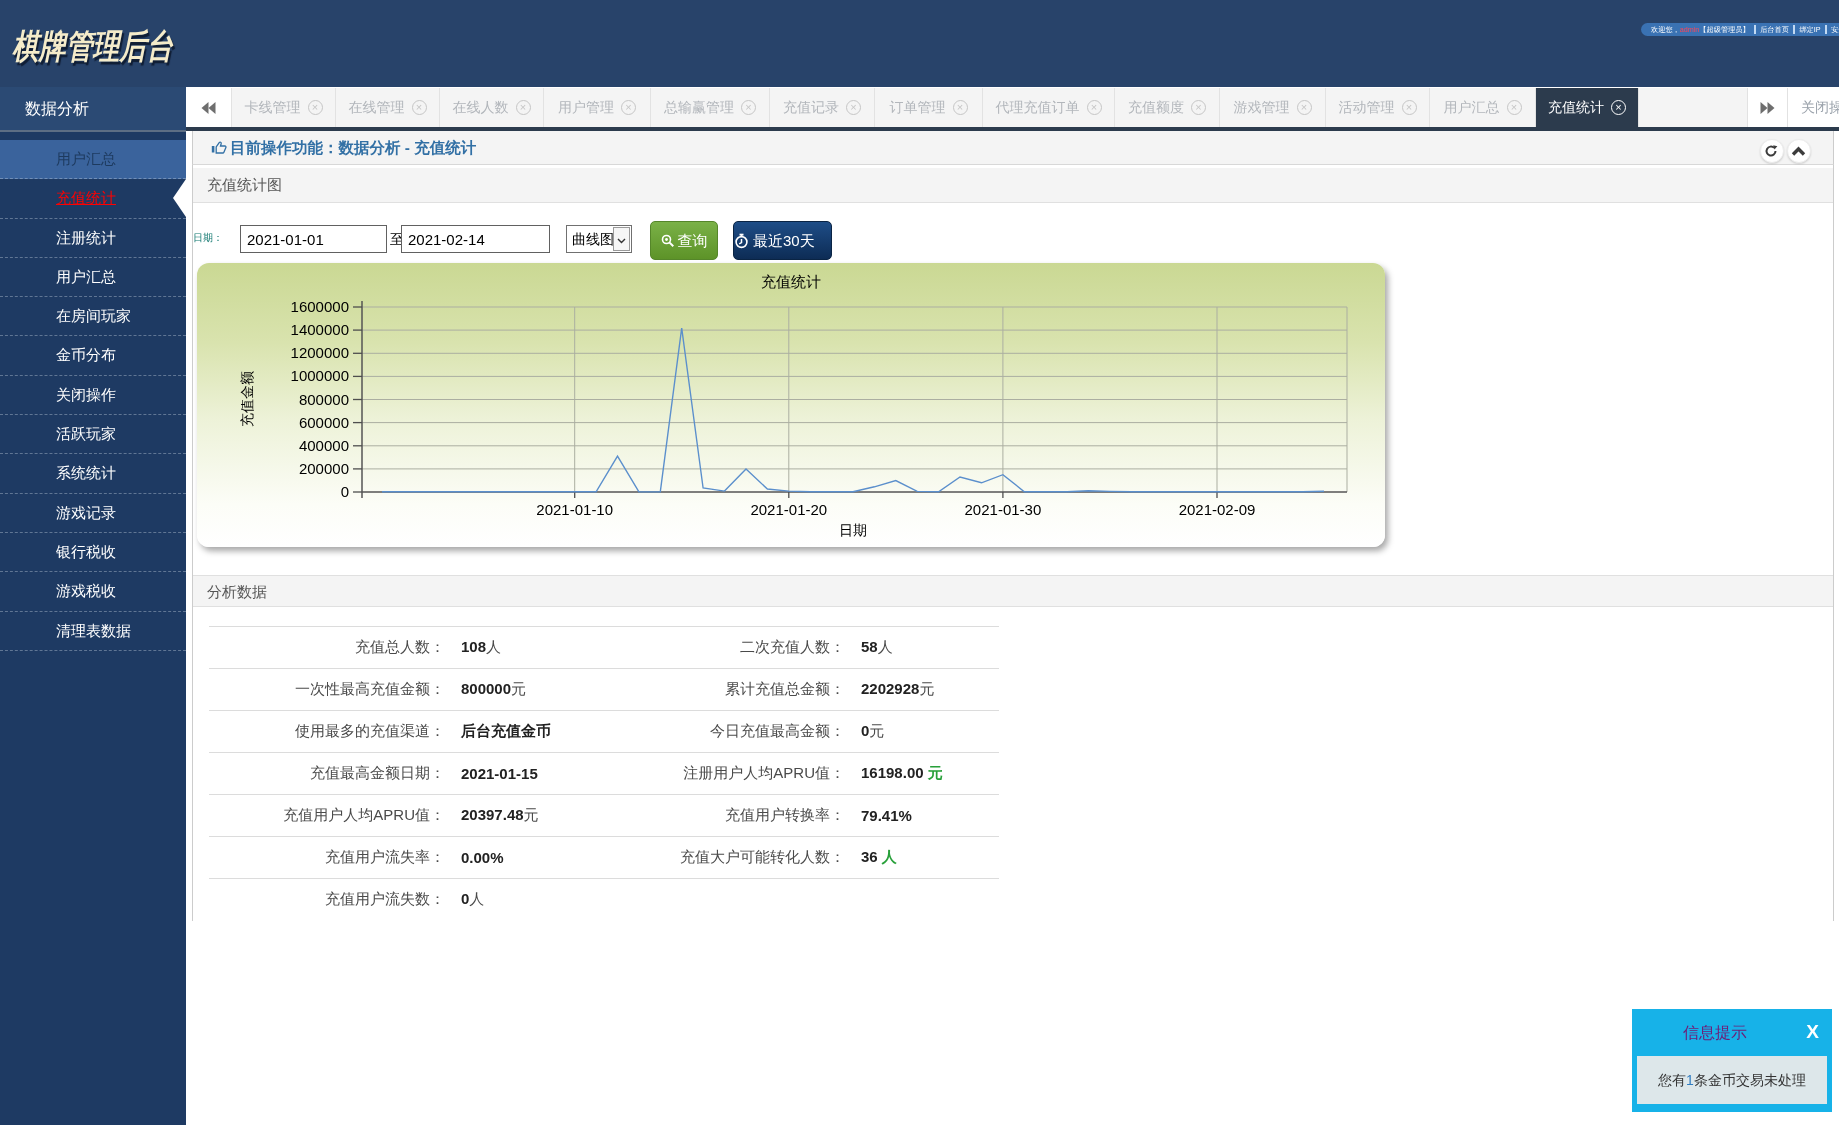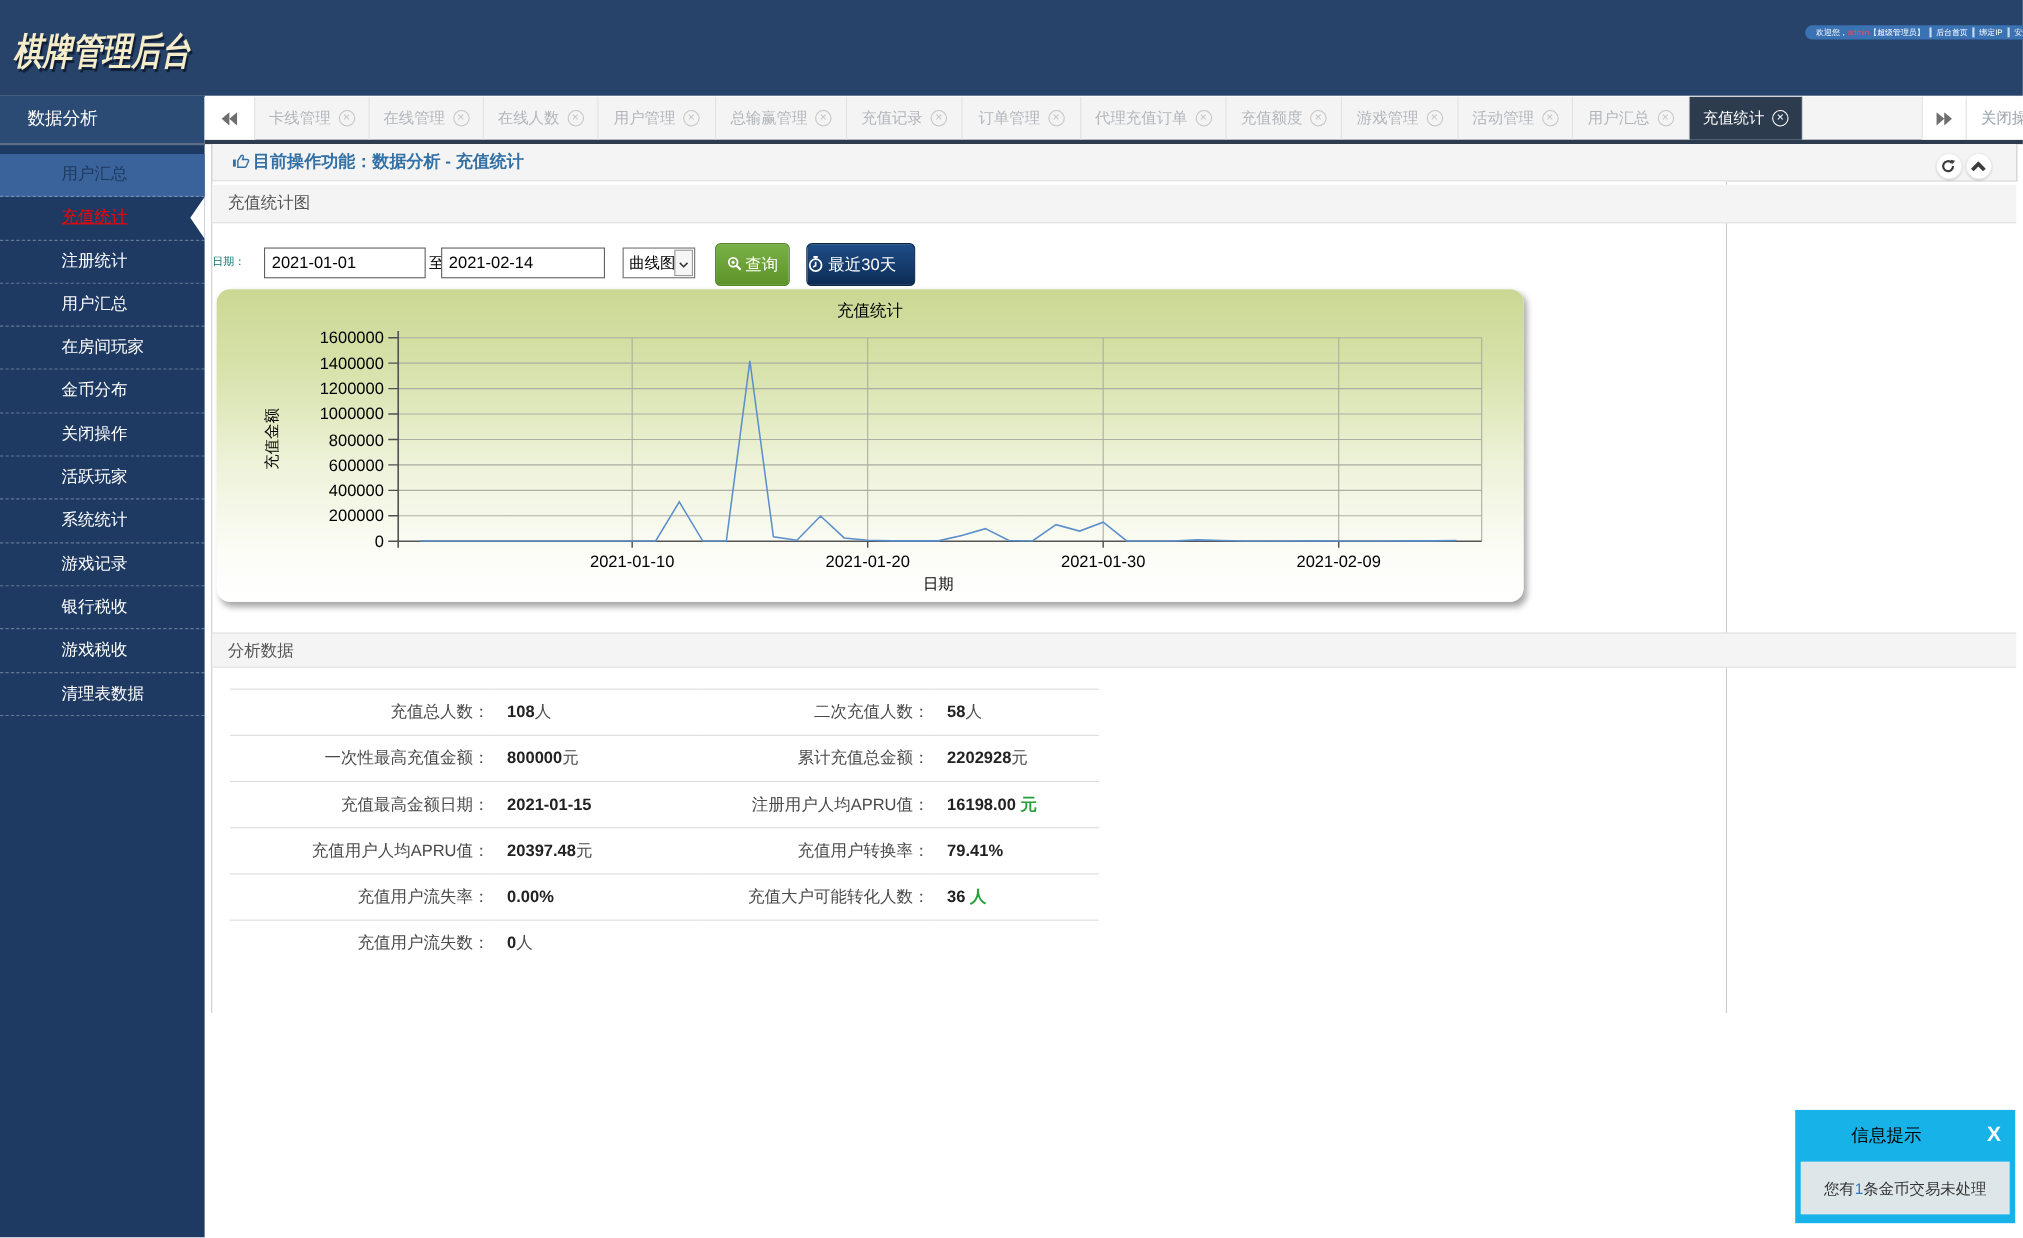--- a/index.html
+++ b/index.html
@@ -26,21 +26,21 @@
 .tab.on{background:#2c3b4d;color:#fff;}
 .tab.on i{border-color:#fff;color:#fff;}
 .tabs .sp{flex:1;}
 .tabs .nav2{width:40px;border-left:1px solid #e2e2e2;display:flex;align-items:center;justify-content:center;}
 .tabs .close{width:52px;background:#fff;border-left:1px solid #e2e2e2;font-size:14px;color:#9aa2ab;display:flex;align-items:center;padding-left:13px;overflow:hidden;white-space:nowrap;}
 
 .crumb{position:absolute;left:192px;top:131px;width:1642px;height:34px;background:#f4f4f4;border:1px solid #ccc;border-top:none;border-bottom:1px solid #d8d8d8;font-size:15.5px;font-weight:bold;color:#3270a5;line-height:33px;padding-left:18px;}
 .crumb svg{vertical-align:-3px;margin-right:2px;}
 .cbtn{position:absolute;top:8px;width:24px;height:24px;border-radius:50%;background:#fff;border:1px solid #ececec;box-shadow:0 1px 2px rgba(0,0,0,.15);display:flex;align-items:center;justify-content:center;}
 
-.main{position:absolute;left:192px;top:165px;width:1378px;height:756px;border-left:1px solid #ccc;border-right:1px solid #ccc;background:#fff;}
+.main{position:absolute;left:192px;top:165px;width:1642px;height:756px;border-left:1px solid #ccc;border-right:1px solid #ccc;background:#fff;}
 .secbar{position:absolute;left:0;width:1640px;height:35px;background:#f4f4f4;border-bottom:1px solid #e0e0e0;font-size:15px;color:#555;line-height:34px;padding-left:14px;}
 .bar2{border-top:1px solid #e0e0e0;height:32px;line-height:31px;}
 
 .lbl{position:absolute;left:4px;top:228px;font-size:10px;color:#0f766e;}
 .inp{position:absolute;top:60px;height:28px;border:1px solid #616161;font-size:15px;padding-left:6px;font-family:"Liberation Sans",sans-serif;color:#000;}
 .zhi{position:absolute;left:197px;top:66px;font-size:14px;color:#000;}
 .sel{position:absolute;left:373px;top:60px;width:66px;height:28px;border:1px solid #707070;background:#fff;font-size:14px;line-height:26px;padding-left:5px;color:#000;}
 .sel .arr{position:absolute;right:1px;top:1px;bottom:1px;width:17px;background:#f6f6f6;border:1px solid #9a9a9a;text-align:center;line-height:24px;font-size:11px;color:#222;}
 .btn-g{position:absolute;left:457px;top:56px;width:68px;height:39px;border-radius:5px;background:linear-gradient(#7ab147,#5d9328);border:1px solid #55862a;color:#fff;font-size:15px;text-align:center;line-height:37px;}
 .btn-b{position:absolute;left:540px;top:56px;width:99px;height:39px;border-radius:5px;background:linear-gradient(#1e4d87,#0d2c55);border:1px solid #0a2444;color:#fff;font-size:15px;line-height:37px;}
@@ -51,21 +51,21 @@
 .an tr{height:42px;border-top:1px solid #dcdcdc;}
 .an td{vertical-align:middle;}
 .an .l1{width:236px;text-align:right;}
 .an .v1{width:190px;padding-left:16px;}
 .an .l2{width:210px;text-align:right;}
 .an .v2{padding-left:16px;}
 .an b{color:#222;text-align:right;}
 .an .gr{color:#28a03a;font-weight:bold;}
 
 .note{position:absolute;left:1632px;top:1009px;width:200px;height:103px;background:#17b2e8;}
-.note .nt{height:47px;line-height:47px;text-align:center;color:#000000;font-size:16px;padding-right:34px;}
+.note .nt{height:47px;line-height:47px;text-align:center;color:#701a75;font-size:16px;padding-right:34px;}
 .note .nx{position:absolute;right:13px;top:0;line-height:45px;color:#fff;font-size:19px;font-weight:bold;}
 .note .nb{position:absolute;left:5px;right:5px;top:47px;bottom:8px;background:#dde7ea;text-align:center;font-size:14px;color:#333;line-height:48px;}
 .note .blu{color:#2f7bc0;}
 </style></head>
 <body>
 <div class="hdr">
   <div class="logo">棋牌管理后台</div>
   <div class="welcome">欢迎您，<span class="red">admin</span>【超级管理员】<b></b>后台首页<b></b>绑定IP<b></b>安全退出</div>
 </div>
 <div class="side">
@@ -226,20 +226,26 @@
           <td class="l2">二次充值人数：</td>
           <td class="v2"><b>58</b>人</td>
         </tr>
     <tr>
           <td class="l1">一次性最高充值金额：</td>
           <td class="v1"><b>800000</b>元</td>
           <td class="l2">累计充值总金额：</td>
           <td class="v2"><b>2202928</b>元</td>
         </tr>
     <tr>
+          <td class="l1">使用最多的充值渠道：</td>
+          <td class="v1"><b>后台充值金币</b></td>
+          <td class="l2">今日充值最高金额：</td>
+          <td class="v2"><b>0</b>元</td>
+        </tr>
+    <tr>
           <td class="l1">充值最高金额日期：</td>
           <td class="v1"><b>2021-01-15</b></td>
           <td class="l2">注册用户人均APRU值：</td>
           <td class="v2"><b>16198.00</b> <span class="gr">元</span></td>
         </tr>
     <tr>
           <td class="l1">充值用户人均APRU值：</td>
           <td class="v1"><b>20397.48</b>元</td>
           <td class="l2">充值用户转换率：</td>
           <td class="v2"><b>79.41%</b></td>

